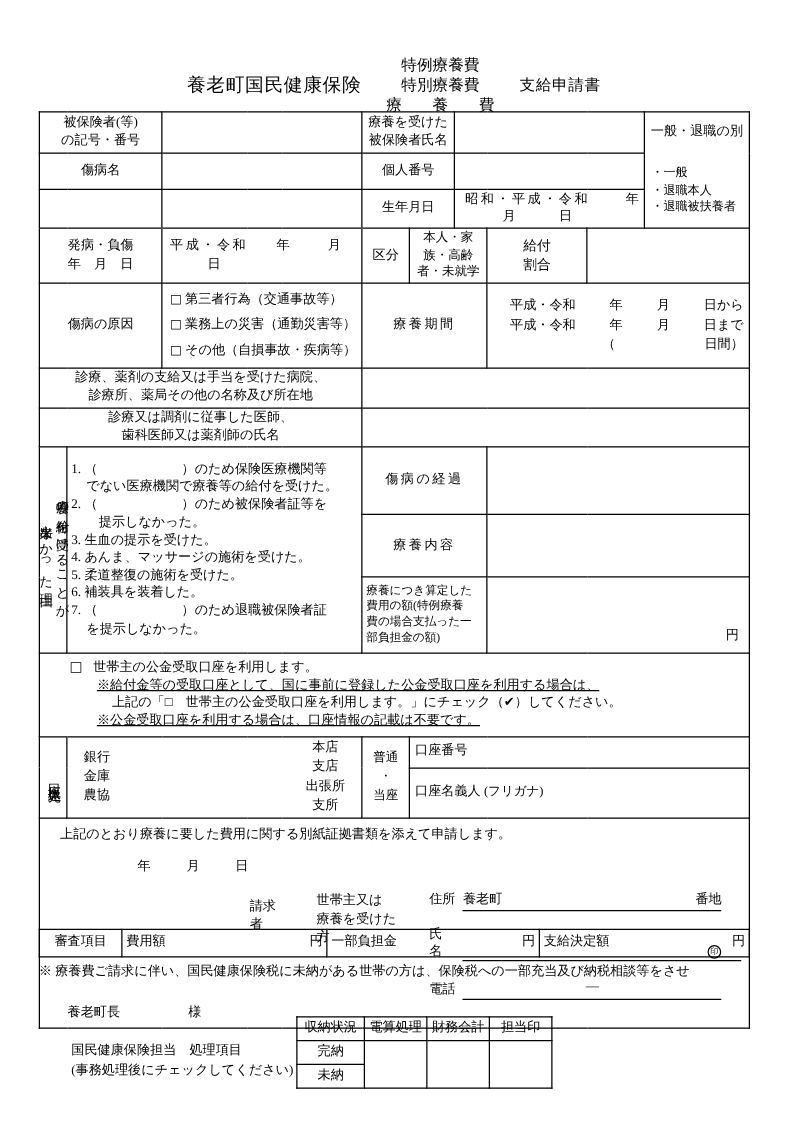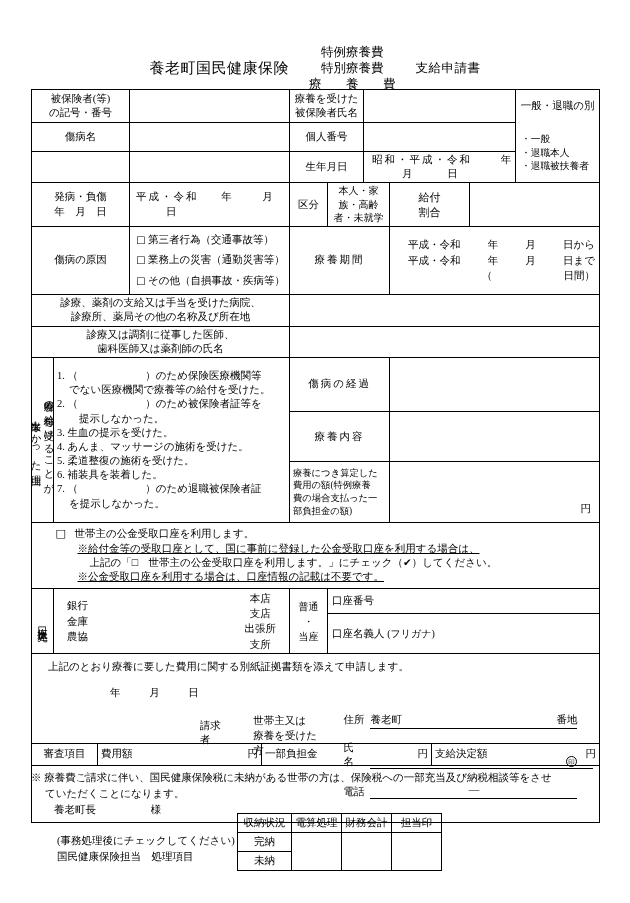--- a/index.html
+++ b/index.html
@@ -422,26 +422,25 @@
       </td>
     </tr>
   </tbody>
     </table>
 
   <div class="note">
     <div>
       <span>※</span>
       <span>療養費ご請求に伴い、国民健康保険税に未納がある世帯の方は、保険税への一部充当及び納税相談等をさせ</span>
     </div>
-    <div class="ind">ていただくことになります。</div>
   </div>
 
   <div class="proc-label">
+    <div>国民健康保険担当　処理項目</div>
     <div>(事務処理後にチェックしてください)</div>
-    <div>国民健康保険担当　処理項目</div>
   </div>
 
   <table class="frm" id="proc-table">
     <colgroup>
       <col style="width:54px">
       <col style="width:50px">
       <col style="width:50px">
       <col style="width:50px">
     </colgroup>
     <tbody>

